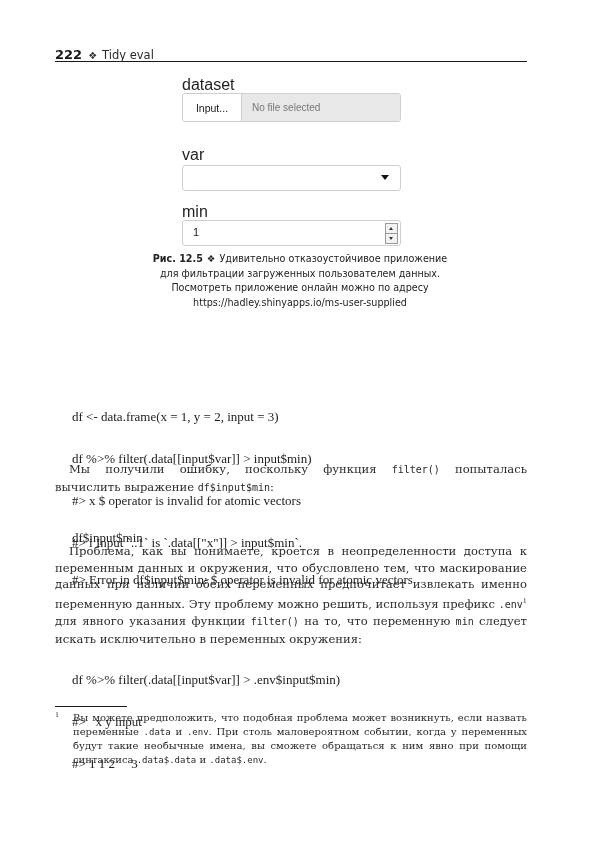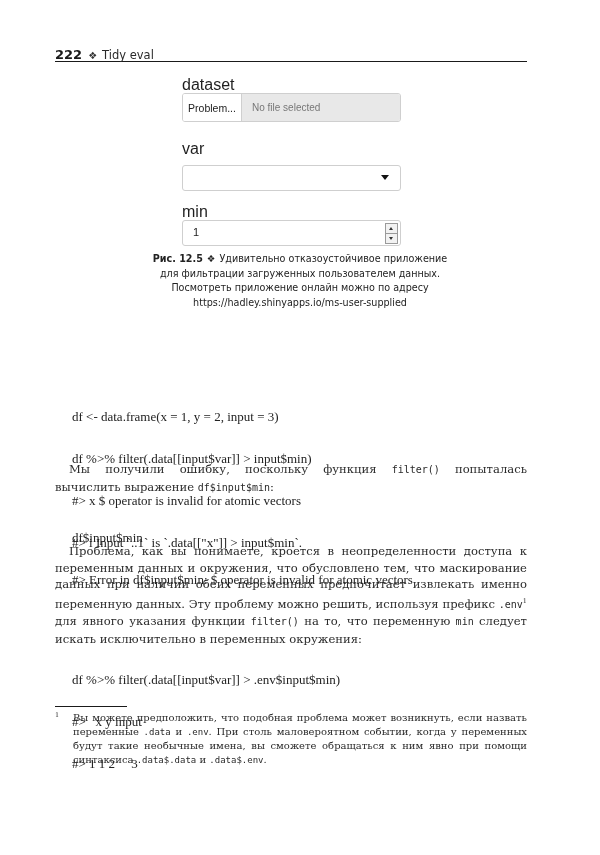--- a/index.html
+++ b/index.html
@@ -51,25 +51,25 @@
 
 <div class="page">
 
   <div class="running-head">
     <span class="pnum">222</span><span class="orn">❖</span><span class="chap">Tidy eval</span>
   </div>
 
   <div class="figure">
     <div class="f-label" style="top:2px">dataset</div>
     <div class="file-group">
-      <div class="browse-btn">Problem...</div>
+      <div class="browse-btn">Input...</div>
       <div class="file-name">No file selected</div>
     </div>
 
-    <div class="f-label" style="top:66px">var</div>
+    <div class="f-label" style="top:72px">var</div>
     <div class="select-box">
       <span></span>
       <span class="caret"></span>
     </div>
 
     <div class="f-label" style="top:129px">min</div>
     <div class="num-input">
       <span class="val">1</span>
       <div class="spinner">
         <div class="sp up"></div>

